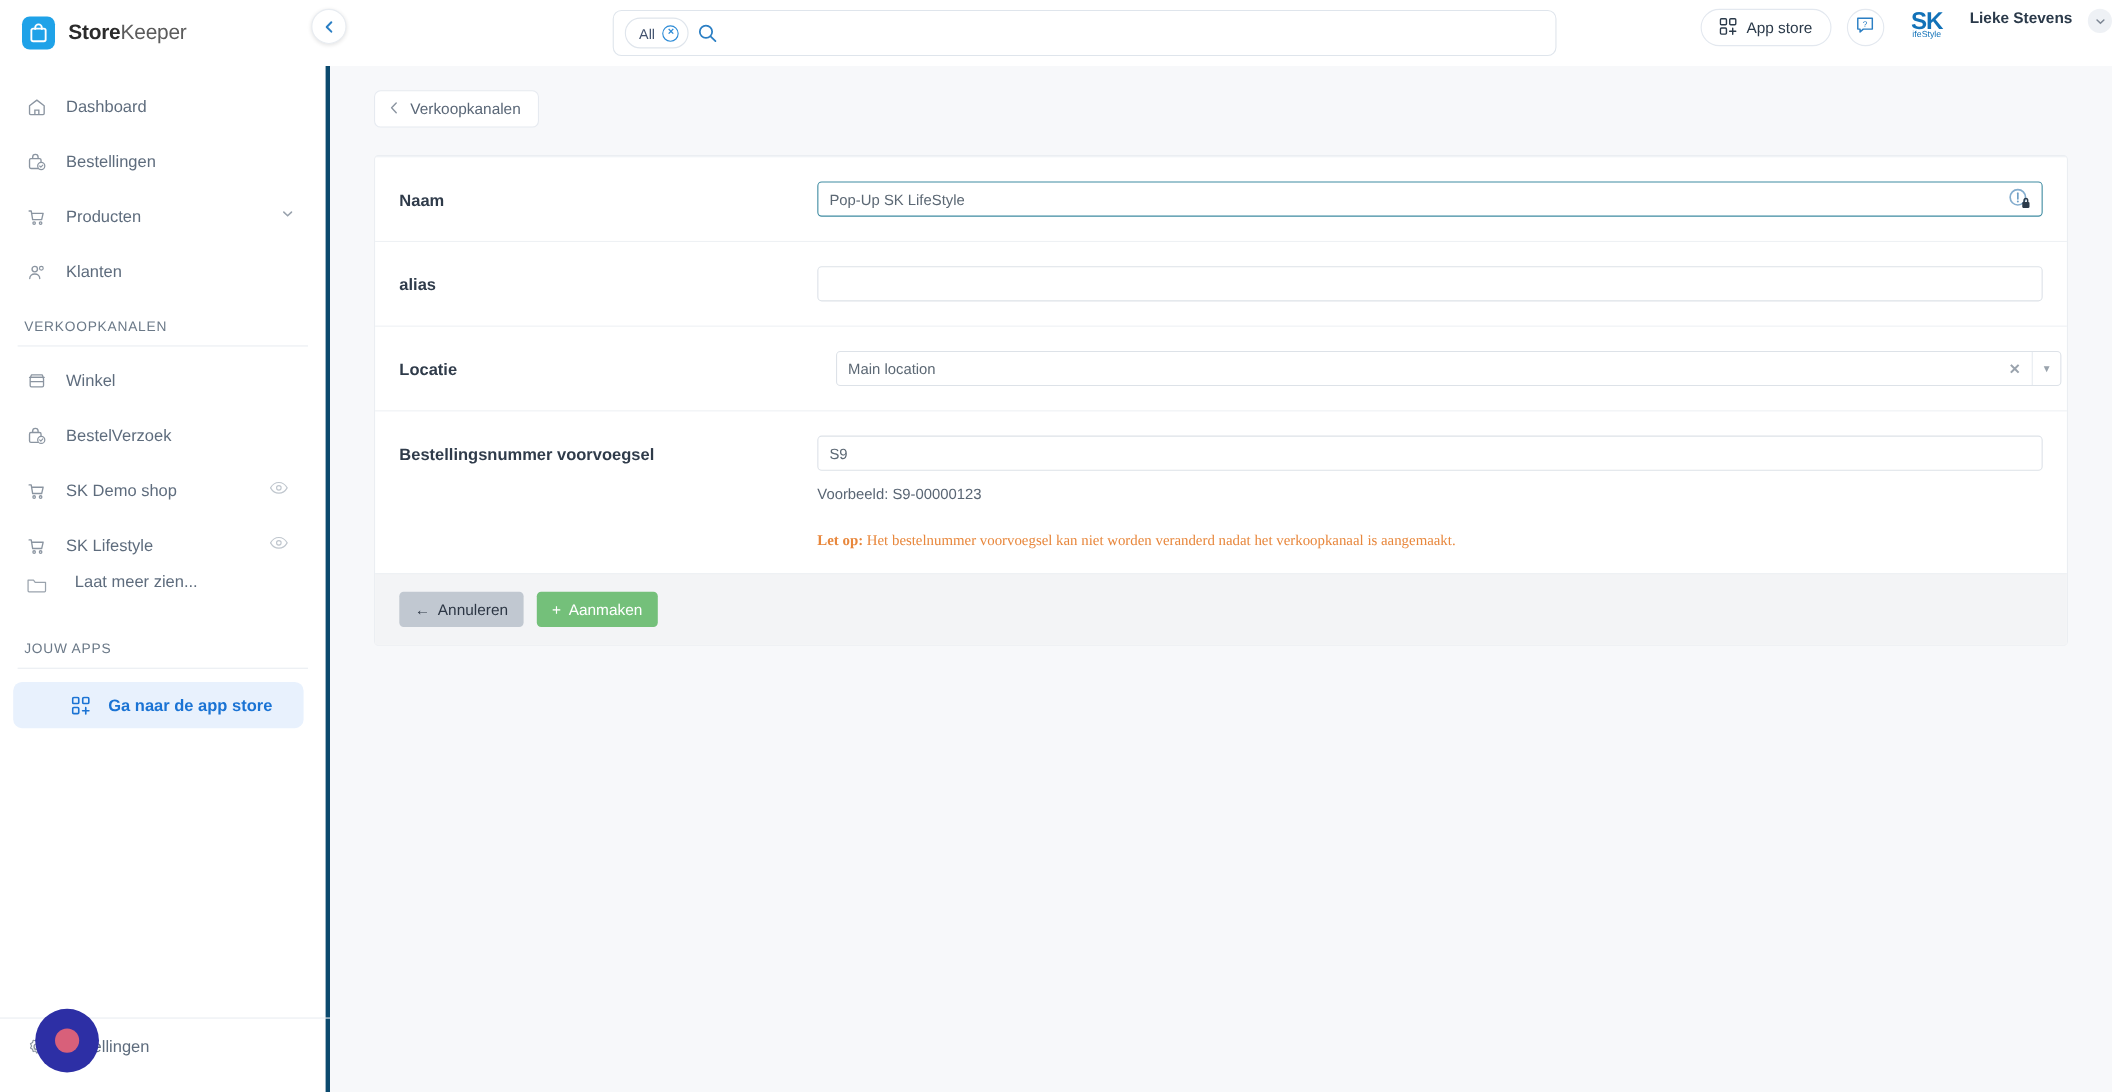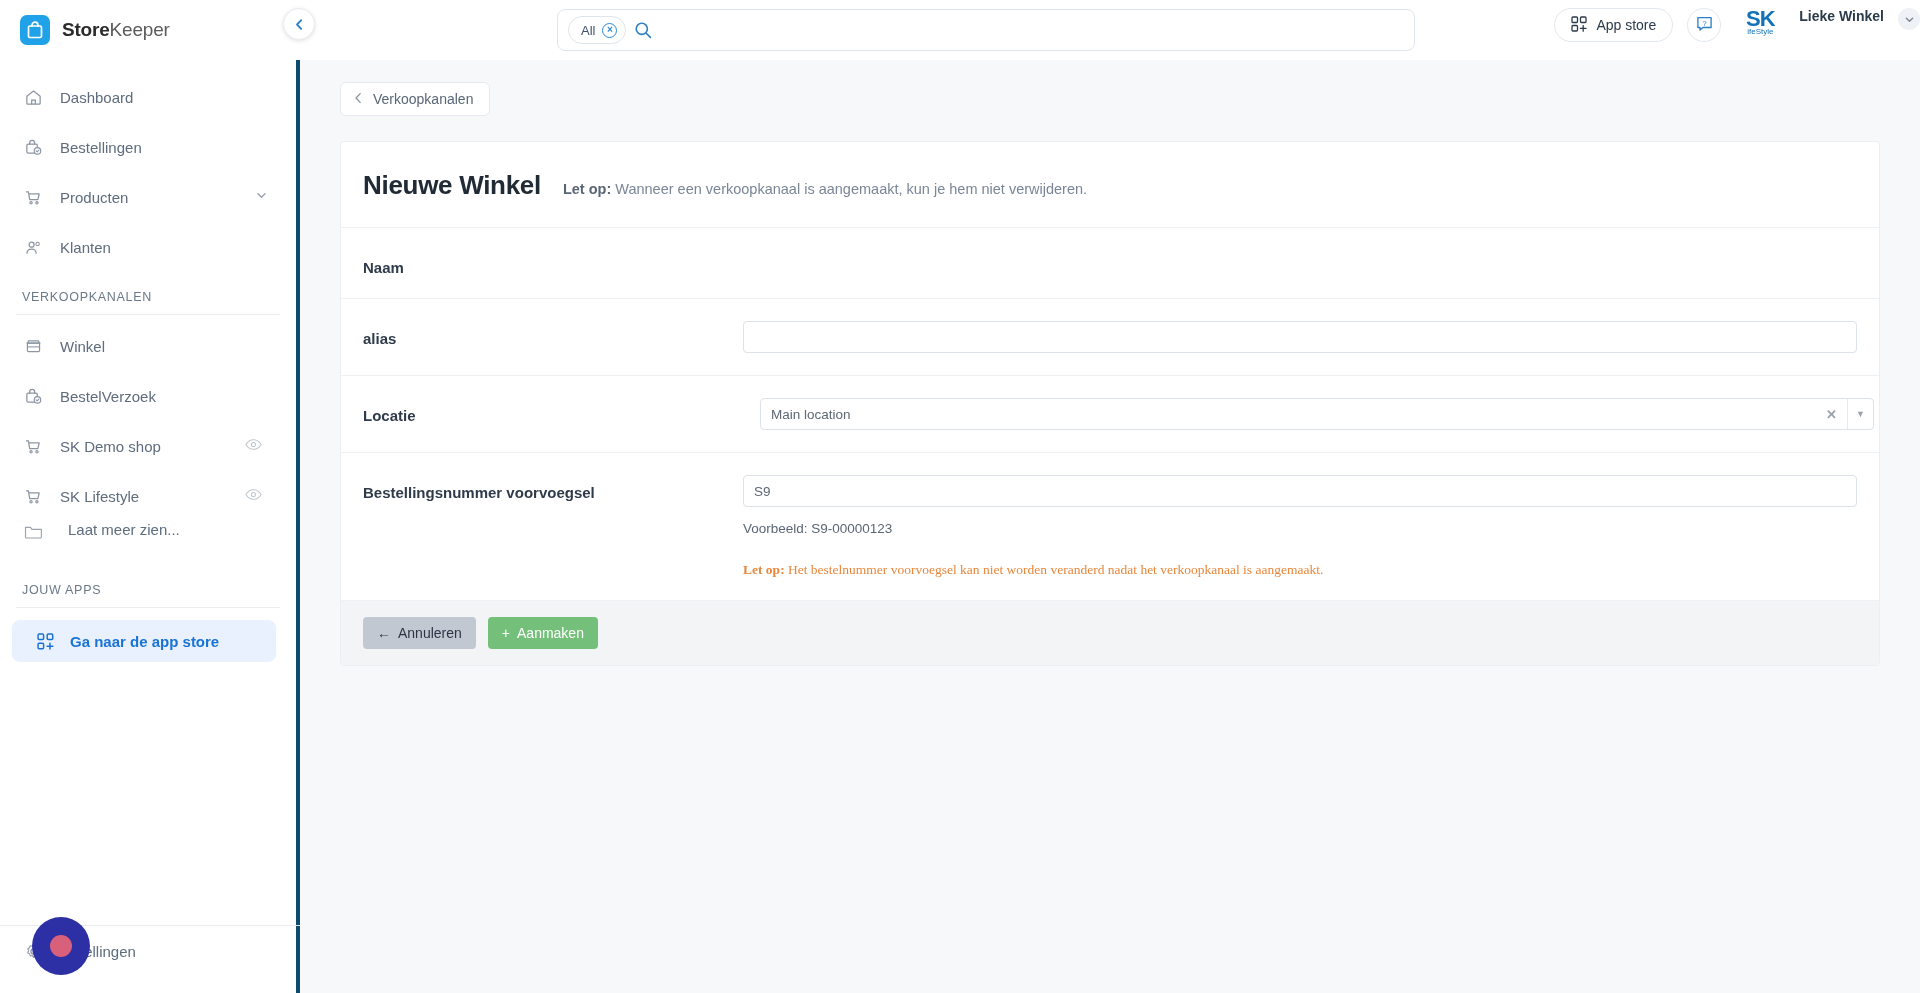--- a/index.html
+++ b/index.html
@@ -125,21 +125,21 @@
 
   .showmore {
     height:46px; display:flex; align-items:flex-start; gap:24px;
     padding-left:22px; cursor:pointer;
   }
   .showmore .label { font-size:15px; color:#5e6c7d; }
 
   .appstore-link {
     margin:12px 20px 0 12px; height:42px; border-radius:8px;
     background:#e8f1fd; display:flex; align-items:center; gap:14px;
-    padding-left:22px; cursor:pointer;
+    padding-left:22px; cursor:pointer;justify-content:center;
   }
   .appstore-link .label { font-size:15px; font-weight:700; color:#1a73d4; }
 
   .settings-row {
     position:absolute; bottom:16px; left:0; width:300px; height:52px;
     display:flex; align-items:center; gap:16px; padding-left:22px;
     border-top:1px solid #e9edf2; cursor:pointer;
   }
   .settings-row .label { font-size:15px; color:#5e6c7d; }
 
@@ -280,21 +280,21 @@
           <text x="9" y="11.4" font-size="8" fill="#2b7fc4" text-anchor="middle" font-family="Liberation Sans, sans-serif">?</text>
         </svg>
       </span>
     </div>
 
     <div class="sk-logo">
       <span class="sk-main">SK</span>
       <span class="sk-sub">ifeStyle</span>
     </div>
 
-    <span class="username">Lieke Winkel</span>
+    <span class="username">Lieke Stevens</span>
 
     <span class="user-caret">
       <svg width="11" height="11" viewBox="0 0 11 11" fill="none">
         <path d="M2.4 4.2L5.5 7.2 8.6 4.2" stroke="#7d8794" stroke-width="1.4" stroke-linecap="round" stroke-linejoin="round"></path>
       </svg>
     </span>
   </div>
 </div>
 
 <div class="collapse-btn">
@@ -461,30 +461,37 @@
         <svg width="11" height="12" viewBox="0 0 11 12" fill="none">
           <path d="M7.2 1.6L3 6l4.2 4.4" stroke="#8b95a1" stroke-width="1.3" stroke-linecap="round" stroke-linejoin="round"></path>
         </svg>
       </span>
       <span>Verkoopkanalen</span>
     </div>
   </div>
 
   <div class="card">
 
-    <div class="card-head">
-      <div class="card-title">Nieuwe Winkel</div>
-      <div class="card-note">
-        <b>Let op:</b>
-        <span>Wanneer een verkoopkanaal is aangemaakt, kun je hem niet verwijderen.</span>
-      </div>
-    </div>
 
     <div class="frow first">
       <div class="flabel">Naam</div>
+      <div class="fctrl">
+        <div class="inp-wrap">
+          <input class="inp focused" value="Pop-Up SK LifeStyle" style="">
+          <span class="lock-cursor">
+            <svg width="22" height="22" viewBox="0 0 22 22" fill="none">
+              <circle cx="9.4" cy="9.4" r="7" stroke="#6f9fc6" stroke-width="1.5" fill="none" opacity=".85"></circle>
+              <path d="M9.4 5.6v5.2" stroke="#6f9fc6" stroke-width="1.5" stroke-linecap="round"></path>
+              <circle cx="9.4" cy="13.2" r=".9" fill="#6f9fc6"></circle>
+              <rect x="13.4" y="13.6" width="6.6" height="5.4" rx="1" fill="#2b3a4a"></rect>
+              <path d="M15.1 13.6v-1.5a1.6 1.6 0 013.2 0v1.5" stroke="#2b3a4a" stroke-width="1.4" fill="none"></path>
+            </svg>
+          </span>
+        </div>
+      </div>
     </div>
 
     <div class="frow">
       <div class="flabel">alias</div>
       <div class="fctrl">
         <input class="inp" value="" style="">
       </div>
     </div>
 
     <div class="frow">

